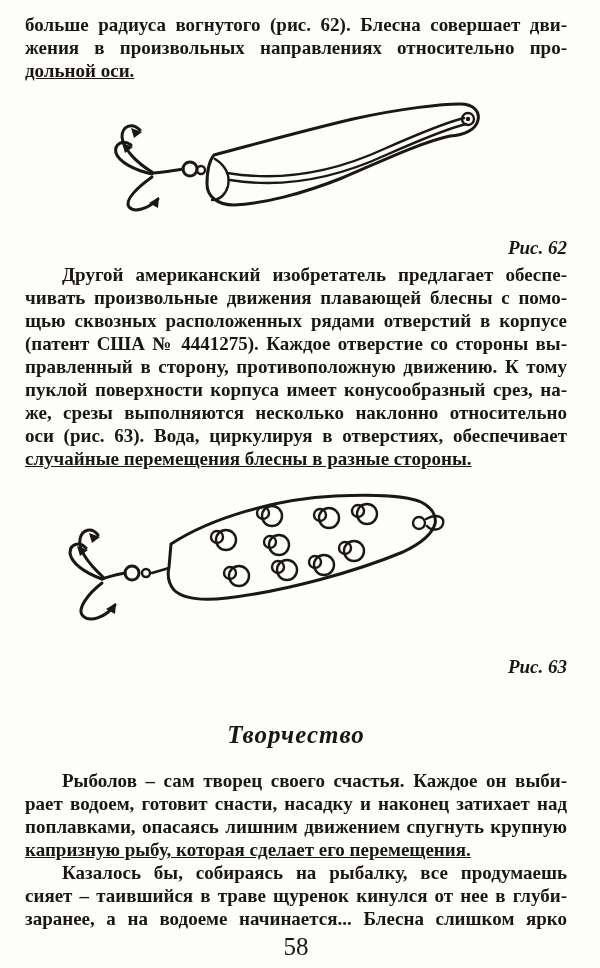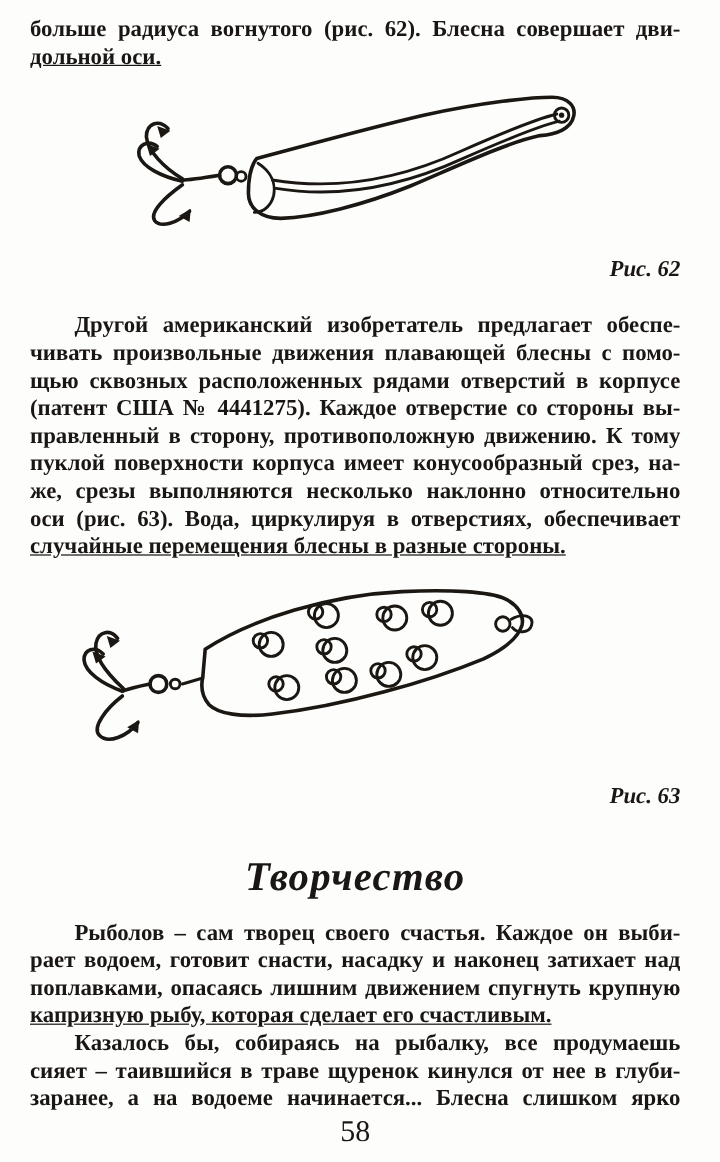--- a/index.html
+++ b/index.html
@@ -30,25 +30,25 @@
   .fig63 { margin-top: 16px; }
   .figure svg { display: block; margin: 0 auto; }
   .caption {
     font-style: italic; font-weight: bold;
     font-size: 19px; line-height: 23px;
     text-align: right;
   }
   .cap62 { margin-top: 20px; }
   .cap63 { margin-top: 24px; }
 
-  .para2 { margin-top: 24px; }
+  .para2 { margin-top: 4px; }
   .section-title {
     margin-top: 41px;
     font-style: italic; font-weight: bold;
-    font-size: 34px; line-height: 32px;
+    font-size: 25px; line-height: 32px;
     text-align: center;
     letter-spacing: 1px;
   }
   .para3 { margin-top: 18px; }
   .para4 { margin-top: 0; }
 
   .page-number {
     margin-top: 5px;
     text-align: center;
     font-size: 25px; line-height: 23px;
@@ -59,20 +59,21 @@
   .ink-thin   { fill: none; stroke: #1b1713; stroke-width: 2.4; stroke-linecap: round; stroke-linejoin: round; }
   .ink-fill   { fill: #1b1713; stroke: none; }
 </style>
 </head>
 <body>
 
 <div class="page">
 
   <div class="para">
     <div class="line">больше радиуса вогнутого (рис. 62). Блесна совершает дви-</div>
+    <div class="line">жения в произвольных направлениях относительно про-</div>
     <div class="line end">дольной оси.</div>
   </div>
 
   <div class="figure fig62">
     <svg width="390" height="118" viewBox="100 95 390 118">
       <g>
         <path class="ink-stroke" d="M213,152 C262,139 305,127 352,116 C402,105 442,101 459,101 C473,101 479,109 477,117 C475,127 463,132 449,133 C421,139 381,158 341,175 C301,191 261,201 233,202 C216,202 206,193 206,181 C206,168 208,158 213,152 Z"></path>
         <path class="ink-thin" d="M214,156 C225,163 229,173 227,183 C225,191 219,197 211,197"></path>
         <path class="ink-thin" d="M226,170 C281,179 333,169 383,146 C417,131 447,119 463,115"></path>
         <path class="ink-thin" d="M229,177 C284,186 335,175 385,152 C419,137 449,125 465,121"></path>
@@ -156,21 +157,21 @@
     </svg>
   </div>
   <div class="caption cap63">Рис. 63</div>
 
   <div class="section-title">Творчество</div>
 
   <div class="para para3">
     <div class="line indent">Рыболов – сам творец своего счастья. Каждое он выби-</div>
     <div class="line">рает водоем, готовит снасти, насадку и наконец затихает над</div>
     <div class="line">поплавками, опасаясь лишним движением спугнуть крупную</div>
-    <div class="line end">капризную рыбу, которая сделает его счастливым.</div>
+    <div class="line end">капризную рыбу, которая сделает его перемещения.</div>
   </div>
 
   <div class="para para4">
     <div class="line indent">Казалось бы, собираясь на рыбалку, все продумаешь</div>
     <div class="line">сияет – таившийся в траве щуренок кинулся от нее в глуби-</div>
     <div class="line">заранее, а на водоеме начинается... Блесна слишком ярко</div>
   </div>
 
   <div class="page-number">58</div>
 

